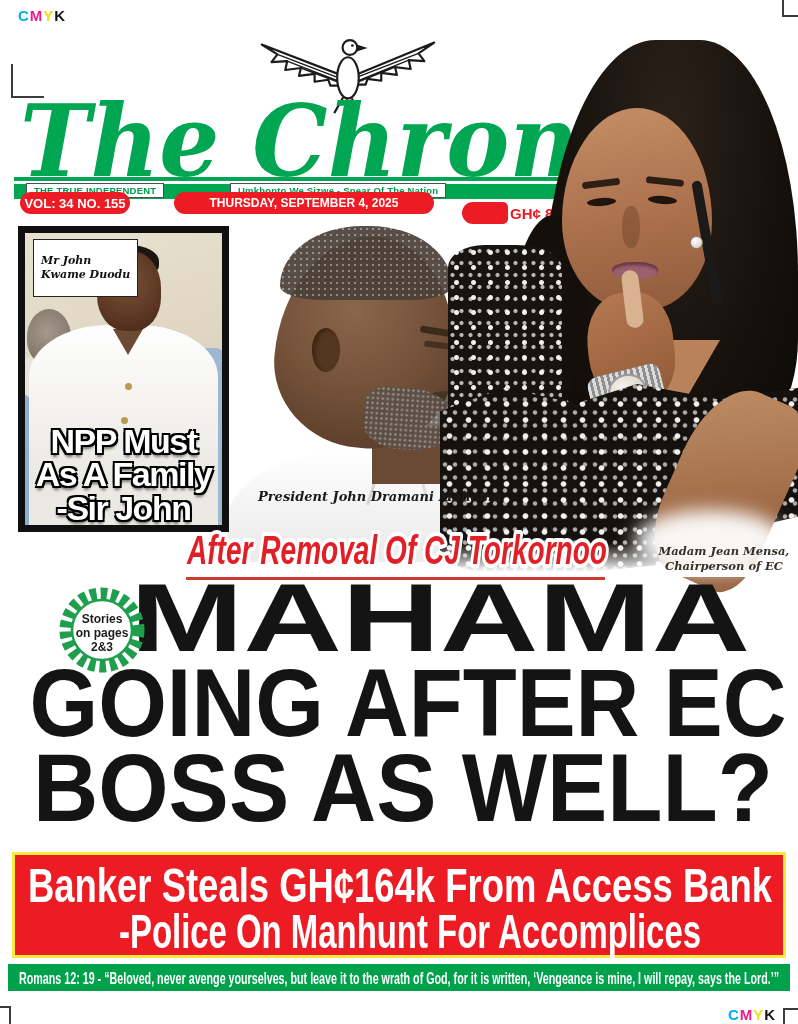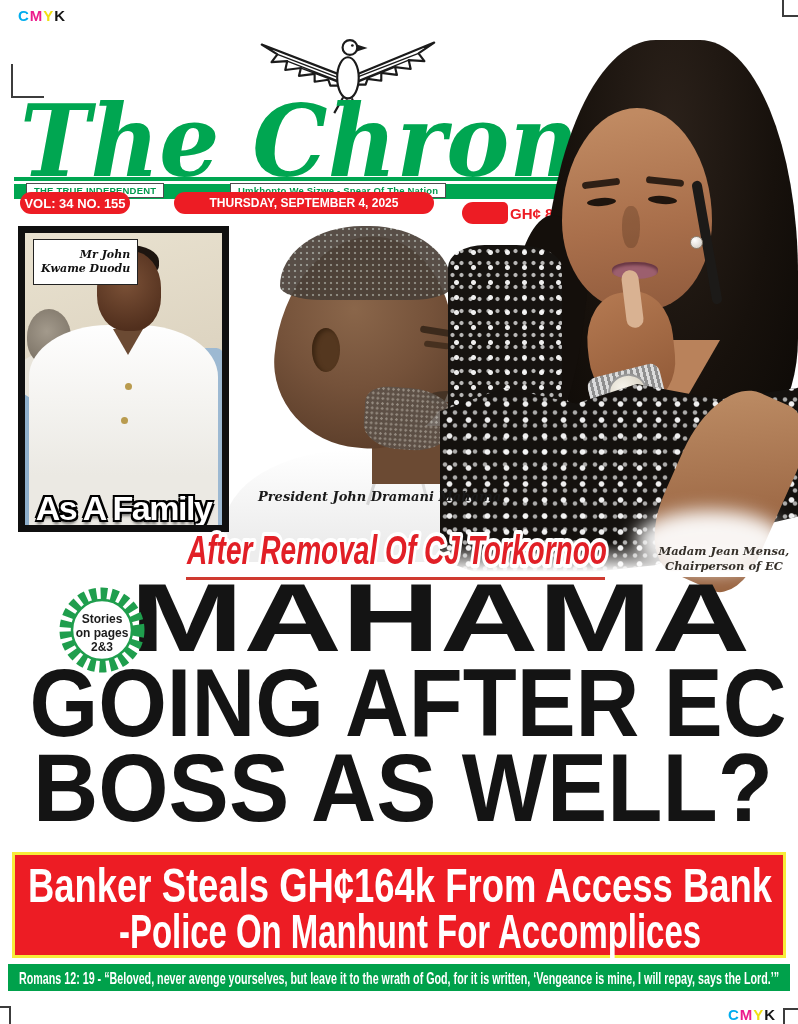--- a/index.html
+++ b/index.html
@@ -40,23 +40,23 @@
             background:radial-gradient(circle at 45% 40%,#a39a8c,#7b7265 80%);}
   .d-pillow{position:absolute;left:-8px;top:120px;width:62px;height:48px;background:#e8e4da;border-radius:45%;}
   .d-hair{position:absolute;left:74px;top:12px;width:60px;height:32px;background:#1d1510;border-radius:50% 50% 35% 35%;}
   .d-head{position:absolute;left:72px;top:18px;width:64px;height:80px;border-radius:46% 46% 42% 44%;
           background:radial-gradient(circle at 45% 40%,#7b5137,#512f1d 78%);}
   .d-shirt{position:absolute;left:4px;top:92px;width:189px;height:200px;
            background:linear-gradient(180deg,#fefefe 0%,#ebe9e3 75%);border-radius:42% 42% 0 0/26% 26% 0 0;}
   .d-collar{position:absolute;left:88px;top:96px;width:30px;height:26px;background:#6b4a33;
             clip-path:polygon(0 0,100% 0,50% 100%);}
   .d-btn{position:absolute;width:7px;height:7px;border-radius:50%;background:#b99b4e;}
-  .d-label{position:absolute;left:8px;top:6px;background:#fff;border:1px solid #222;padding:8px 7px;
+  .d-label{position:absolute;left:8px;top:6px;background:#fff;border:1px solid #222;padding:14px 7px;
            font-family:"DejaVu Serif",serif;font-style:italic;font-weight:bold;font-size:11px;
-           line-height:1.25;color:#111;text-align:right;z-index:2;}
+           line-height:1.25;color:#111;text-align:left;z-index:2;}
   .d-headline{position:absolute;left:-6px;right:-6px;bottom:0px;z-index:2;text-align:center;
               color:#fff;font-weight:bold;font-size:34px;line-height:.98;letter-spacing:-1.5px;
               text-shadow:-2px -2px 0 #000,2px -2px 0 #000,-2px 2px 0 #000,2px 2px 0 #000,0 4px 3px rgba(0,0,0,.55);}
 
   
   .mahama{position:absolute;left:224px;top:210px;width:334px;height:352px;z-index:2;}
   .m-skull{position:absolute;left:52px;top:26px;width:180px;height:212px;transform:rotate(5deg);
            border-radius:52% 48% 46% 50%/60% 58% 42% 40%;
            background:radial-gradient(circle at 42% 35%,#8a664a 0%,#75523a 45%,#5d3f2b 82%);}
   .m-haircap{position:absolute;left:56px;top:16px;width:172px;height:74px;opacity:.92;
@@ -203,21 +203,23 @@
     <div class="d-collar"></div>
     <div class="d-btn" style="left:100px;top:150px;"></div>
     <div class="d-btn" style="left:96px;top:184px;"></div>
     <div class="d-hair"></div>
     <div class="d-head"></div>
     <div class="d-label">
       <div>Mr John</div>
       <div>Kwame Duodu</div>
     </div>
     <div class="d-headline">
+      <div>NPP Must</div>
       <div>As A Family</div>
+      <div>-Sir John</div>
     </div>
   </div>
 
   <div class="mahama">
     <div class="m-shirt"></div>
     <div class="m-collar"></div>
     <div class="m-collar2"></div>
     <div class="m-neck"></div>
     <div class="m-skull"></div>
     <div class="m-haircap"></div>

